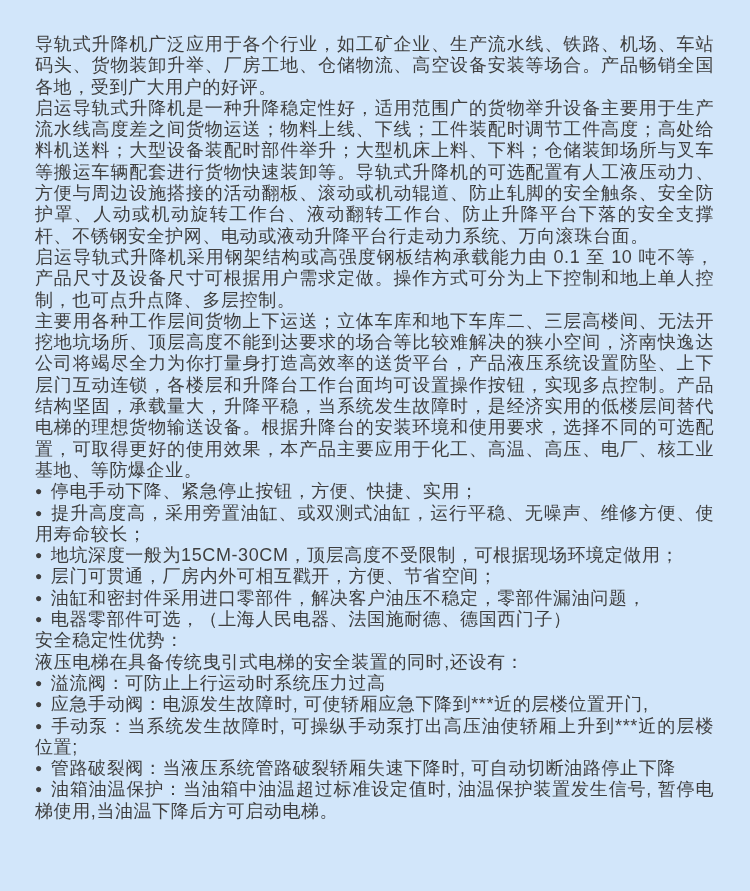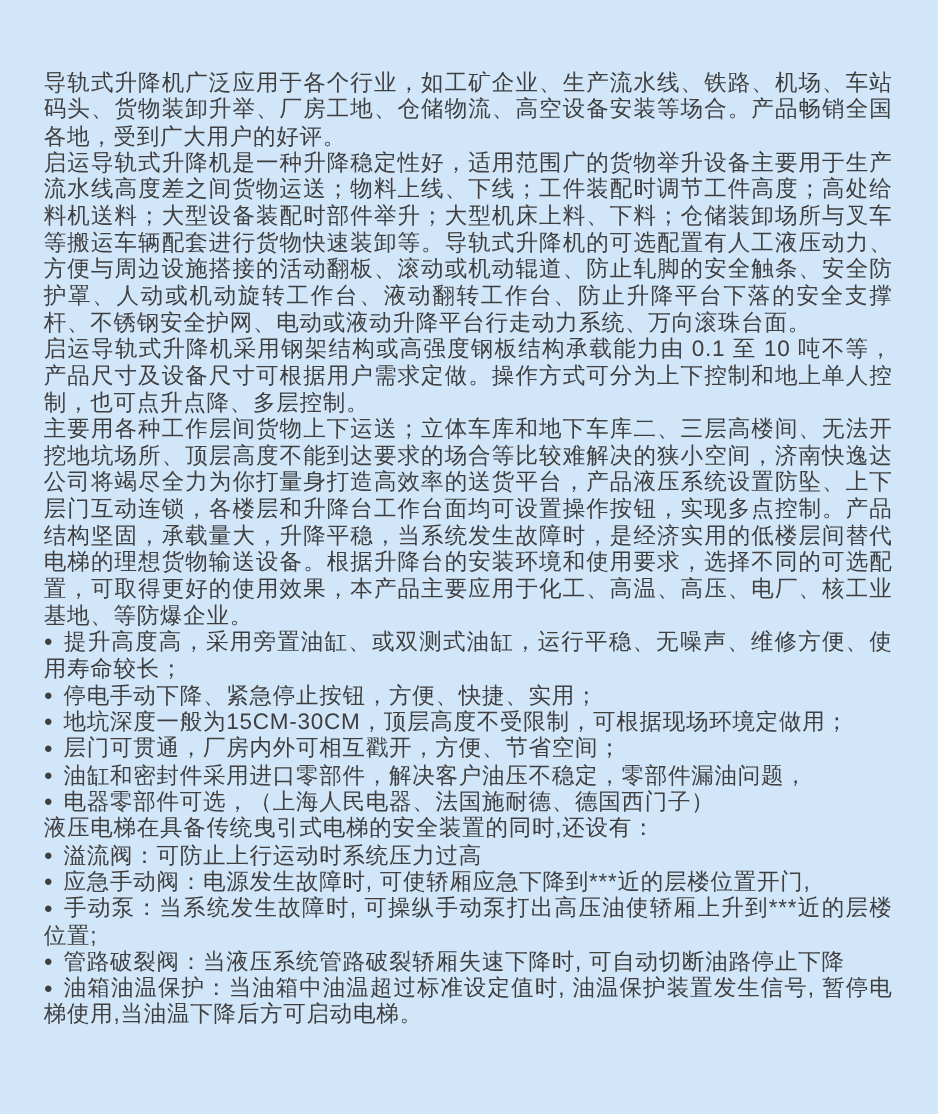--- a/index.html
+++ b/index.html
@@ -6,21 +6,21 @@
   html, body {
     width: 750px;
     height: 891px;
     overflow: hidden;
   }
   body {
     background: #d2e6fa;
     font-family: "Liberation Sans", "DejaVu Sans", sans-serif;
   }
   .article {
-    padding: 56px 34px 0 35px;
+    padding: 34px 34px 0 35px;
     width: 748px;
     color: #3f3f3f;
     font-size: 18px;
     line-height: 21.3px;
     letter-spacing: 0.6px;
     text-align: justify;
   }
   .block {
     margin: 0;
   }
@@ -31,25 +31,26 @@
   }
 </style>
 </head>
 <body style="background: rgb(210, 230, 250);">
 
 <div class="article" style="color: rgb(63, 63, 63);">
     <p class="block"><span>导轨式升降机广泛应用于各个行业，如工矿企业、生产流水线、铁路、机场、车站码头、货物装卸升举、厂房工地、仓储物流、高空设备安装等场合。产品畅销全国各地，受到广大用户的好评。</span></p>
     <p class="block"><span>启运导轨式升降机是一种升降稳定性好，适用范围广的货物举升设备主要用于生产流水线高度差之间货物运送；物料上线、下线；工件装配时调节工件高度；高处给料机送料；大型设备装配时部件举升；大型机床上料、下料；仓储装卸场所与叉车等搬运车辆配套进行货物快速装卸等。导轨式升降机的可选配置有人工液压动力、方便与周边设施搭接的活动翻板、滚动或机动辊道、防止轧脚的安全触条、安全防护罩、人动或机动旋转工作台、液动翻转工作台、防止升降平台下落的安全支撑杆、不锈钢安全护网、电动或液动升降平台行走动力系统、万向滚珠台面。</span></p>
     <p class="block"><span>启运导轨式升降机采用钢架结构或高强度钢板结构承载能力由 0.1 至 10 吨不等，产品尺寸及设备尺寸可根据用户需求定做。操作方式可分为上下控制和地上单人控制，也可点升点降、多层控制。</span></p>
     <p class="block"><span>主要用各种工作层间货物上下运送；立体车库和地下车库二、三层高楼间、无法开挖地坑场所、顶层高度不能到达要求的场合等比较难解决的狭小空间，济南快逸达公司将竭尽全力为你打量身打造高效率的送货平台，产品液压系统设置防坠、上下层门互动连锁，各楼层和升降台工作台面均可设置操作按钮，实现多点控制。产品结构坚固，承载量大，升降平稳，当系统发生故障时，是经济实用的低楼层间替代电梯的理想货物输送设备。根据升降台的安装环境和使用要求，选择不同的可选配置，可取得更好的使用效果，本产品主要应用于化工、高温、高压、电厂、核工业基地、等防爆企业。</span></p>
+    <p class="block"><span class="dot">●</span><span>停电手动下降、紧急停止按钮，方便、快捷、实用；</span></p>
     <p class="block"><span class="dot">●</span><span>提升高度高，采用旁置油缸、或双测式油缸，运行平稳、无噪声、维修方便、使用寿命较长；</span></p>
-    <p class="block"><span class="dot">●</span><span>停电手动下降、紧急停止按钮，方便、快捷、实用；</span></p>
     <p class="block"><span class="dot">●</span><span>地坑深度一般为15CM-30CM，顶层高度不受限制，可根据现场环境定做用；</span></p>
     <p class="block"><span class="dot">●</span><span>层门可贯通，厂房内外可相互戳开，方便、节省空间；</span></p>
     <p class="block"><span class="dot">●</span><span>油缸和密封件采用进口零部件，解决客户油压不稳定，零部件漏油问题，</span></p>
     <p class="block"><span class="dot">●</span><span>电器零部件可选，（上海人民电器、法国施耐德、德国西门子）</span></p>
+    <p class="block"><span>安全稳定性优势：</span></p>
     <p class="block"><span>液压电梯在具备传统曳引式电梯的安全装置的同时,还设有：</span></p>
     <p class="block"><span class="dot">●</span><span>溢流阀：可防止上行运动时系统压力过高</span></p>
     <p class="block"><span class="dot">●</span><span>应急手动阀：电源发生故障时, 可使轿厢应急下降到***近的层楼位置开门,</span></p>
     <p class="block"><span class="dot">●</span><span>手动泵：当系统发生故障时, 可操纵手动泵打出高压油使轿厢上升到***近的层楼位置;</span></p>
     <p class="block"><span class="dot">●</span><span>管路破裂阀：当液压系统管路破裂轿厢失速下降时, 可自动切断油路停止下降</span></p>
     <p class="block"><span class="dot">●</span><span>油箱油温保护：当油箱中油温超过标准设定值时, 油温保护装置发生信号, 暂停电梯使用,当油温下降后方可启动电梯。</span></p>
   </div>
 
 </body></html>

